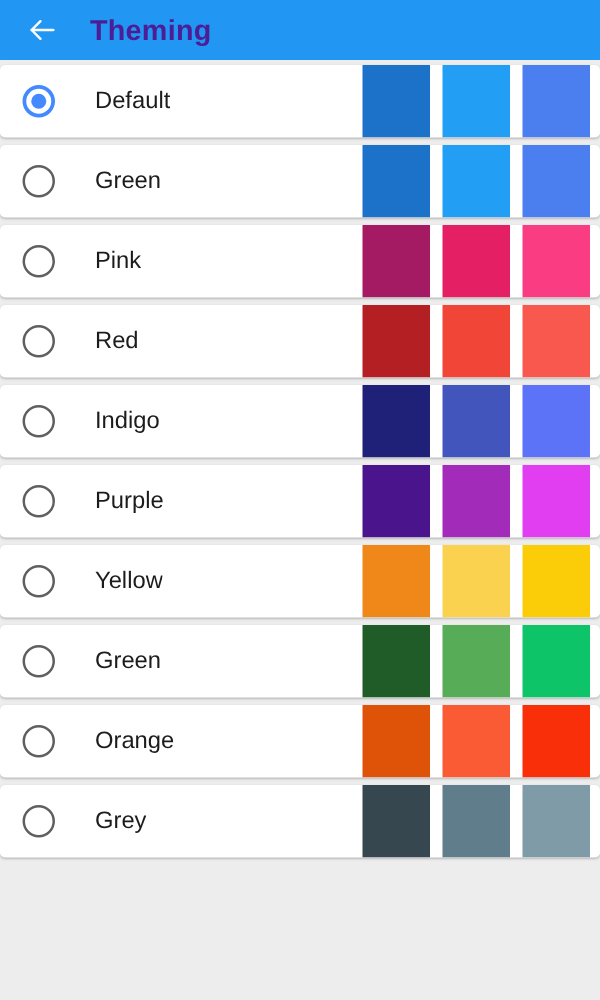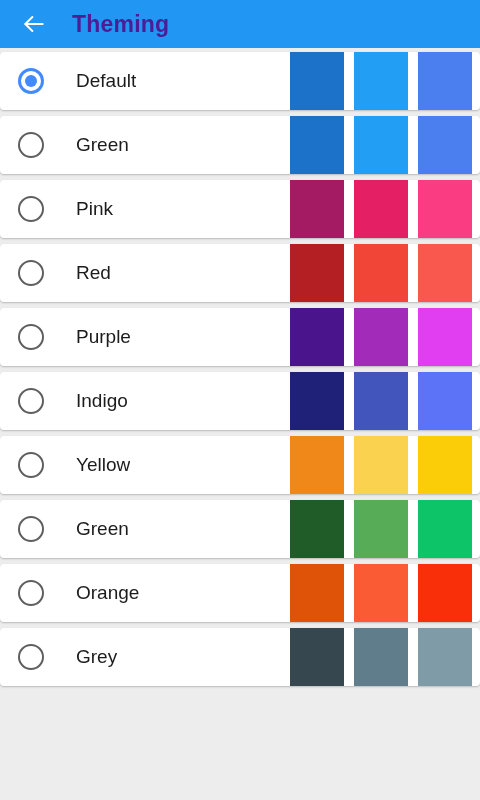--- a/index.html
+++ b/index.html
@@ -189,42 +189,42 @@
       </div>
       <div class="swatches">
         <div class="swatch" style="background: rgb(179, 31, 34);"></div>
         <div class="swatch" style="background: rgb(240, 69, 55);"></div>
         <div class="swatch" style="background: rgb(249, 88, 79);"></div>
       </div>
     </div>
     <div class="theme-row">
       <div class="row-left">
         <div class="radio"></div>
+        <div class="row-label">Indigo</div>
+      </div>
+      <div class="swatches">
+        <div class="swatch" style="background: rgb(31, 33, 120);"></div>
+        <div class="swatch" style="background: rgb(66, 85, 189);"></div>
+        <div class="swatch" style="background: rgb(92, 114, 247);"></div>
+      </div>
+    </div>
+    <div class="theme-row">
+      <div class="row-left">
+        <div class="radio"></div>
         <div class="row-label">Purple</div>
       </div>
       <div class="swatches">
         <div class="swatch" style="background: rgb(74, 20, 140);"></div>
         <div class="swatch" style="background: rgb(163, 43, 186);"></div>
         <div class="swatch" style="background: rgb(224, 62, 240);"></div>
       </div>
     </div>
     <div class="theme-row">
       <div class="row-left">
         <div class="radio"></div>
-        <div class="row-label">Indigo</div>
-      </div>
-      <div class="swatches">
-        <div class="swatch" style="background: rgb(31, 33, 120);"></div>
-        <div class="swatch" style="background: rgb(66, 85, 189);"></div>
-        <div class="swatch" style="background: rgb(92, 114, 247);"></div>
-      </div>
-    </div>
-    <div class="theme-row">
-      <div class="row-left">
-        <div class="radio"></div>
         <div class="row-label">Yellow</div>
       </div>
       <div class="swatches">
         <div class="swatch" style="background: rgb(239, 135, 25);"></div>
         <div class="swatch" style="background: rgb(250, 210, 80);"></div>
         <div class="swatch" style="background: rgb(251, 205, 9);"></div>
       </div>
     </div>
     <div class="theme-row">
       <div class="row-left">

